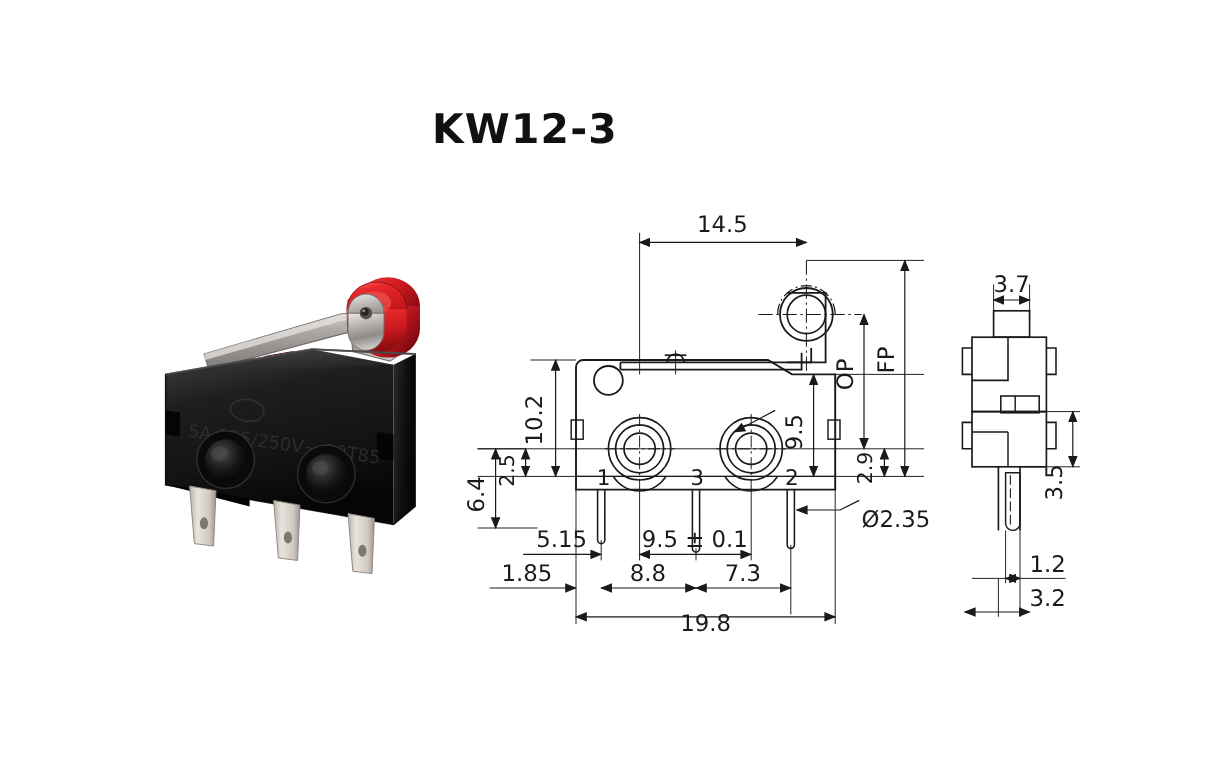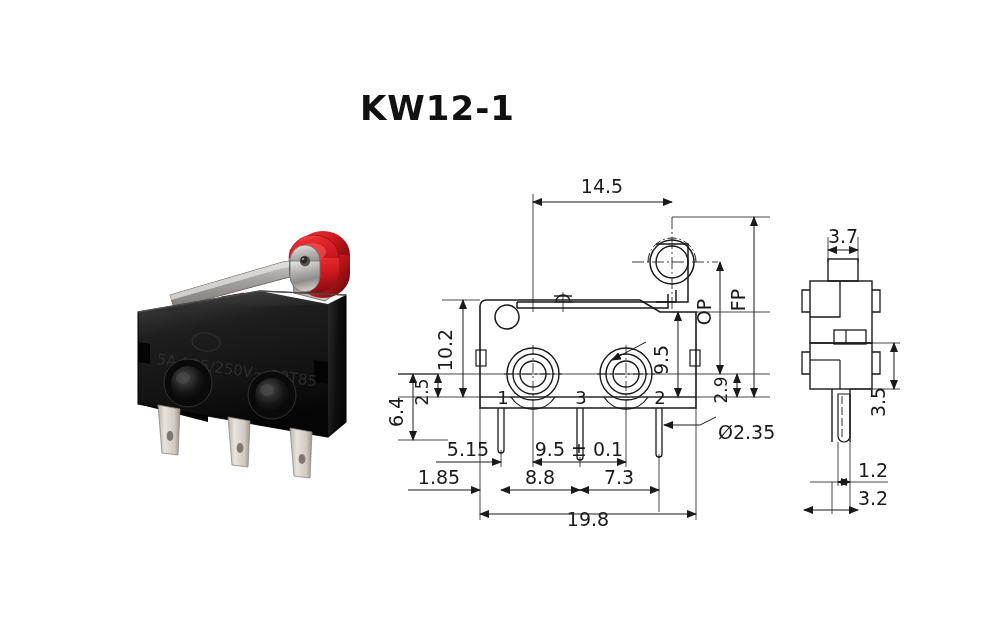--- a/index.html
+++ b/index.html
@@ -16,21 +16,21 @@
     letter-spacing:1px;font-family:"DejaVu Sans","Liberation Sans",sans-serif;
   }
   .svgwrap{position:absolute;left:0;top:12px;width:1004px;height:588px;margin-left:28px;}
   svg{display:block;}
 </style>
 </head>
 <body style="background: rgb(255, 255, 255);">
 
 <div id="stage">
 
-  <div id="title">KW12-1</div>
+  <div id="title">KW12-3</div>
 
   <div class="svgwrap">
   <svg width="1004" height="636" viewBox="0 0 1004 636" xmlns="http://www.w3.org/2000/svg">
     <defs>
       <linearGradient id="bodyGrad" x1="0" y1="0" x2="0.3" y2="1">
         <stop offset="0%" stop-color="#3a3a3a"></stop>
         <stop offset="25%" stop-color="#1e1e1e"></stop>
         <stop offset="70%" stop-color="#121212"></stop>
         <stop offset="100%" stop-color="#050505"></stop>
       </linearGradient>

